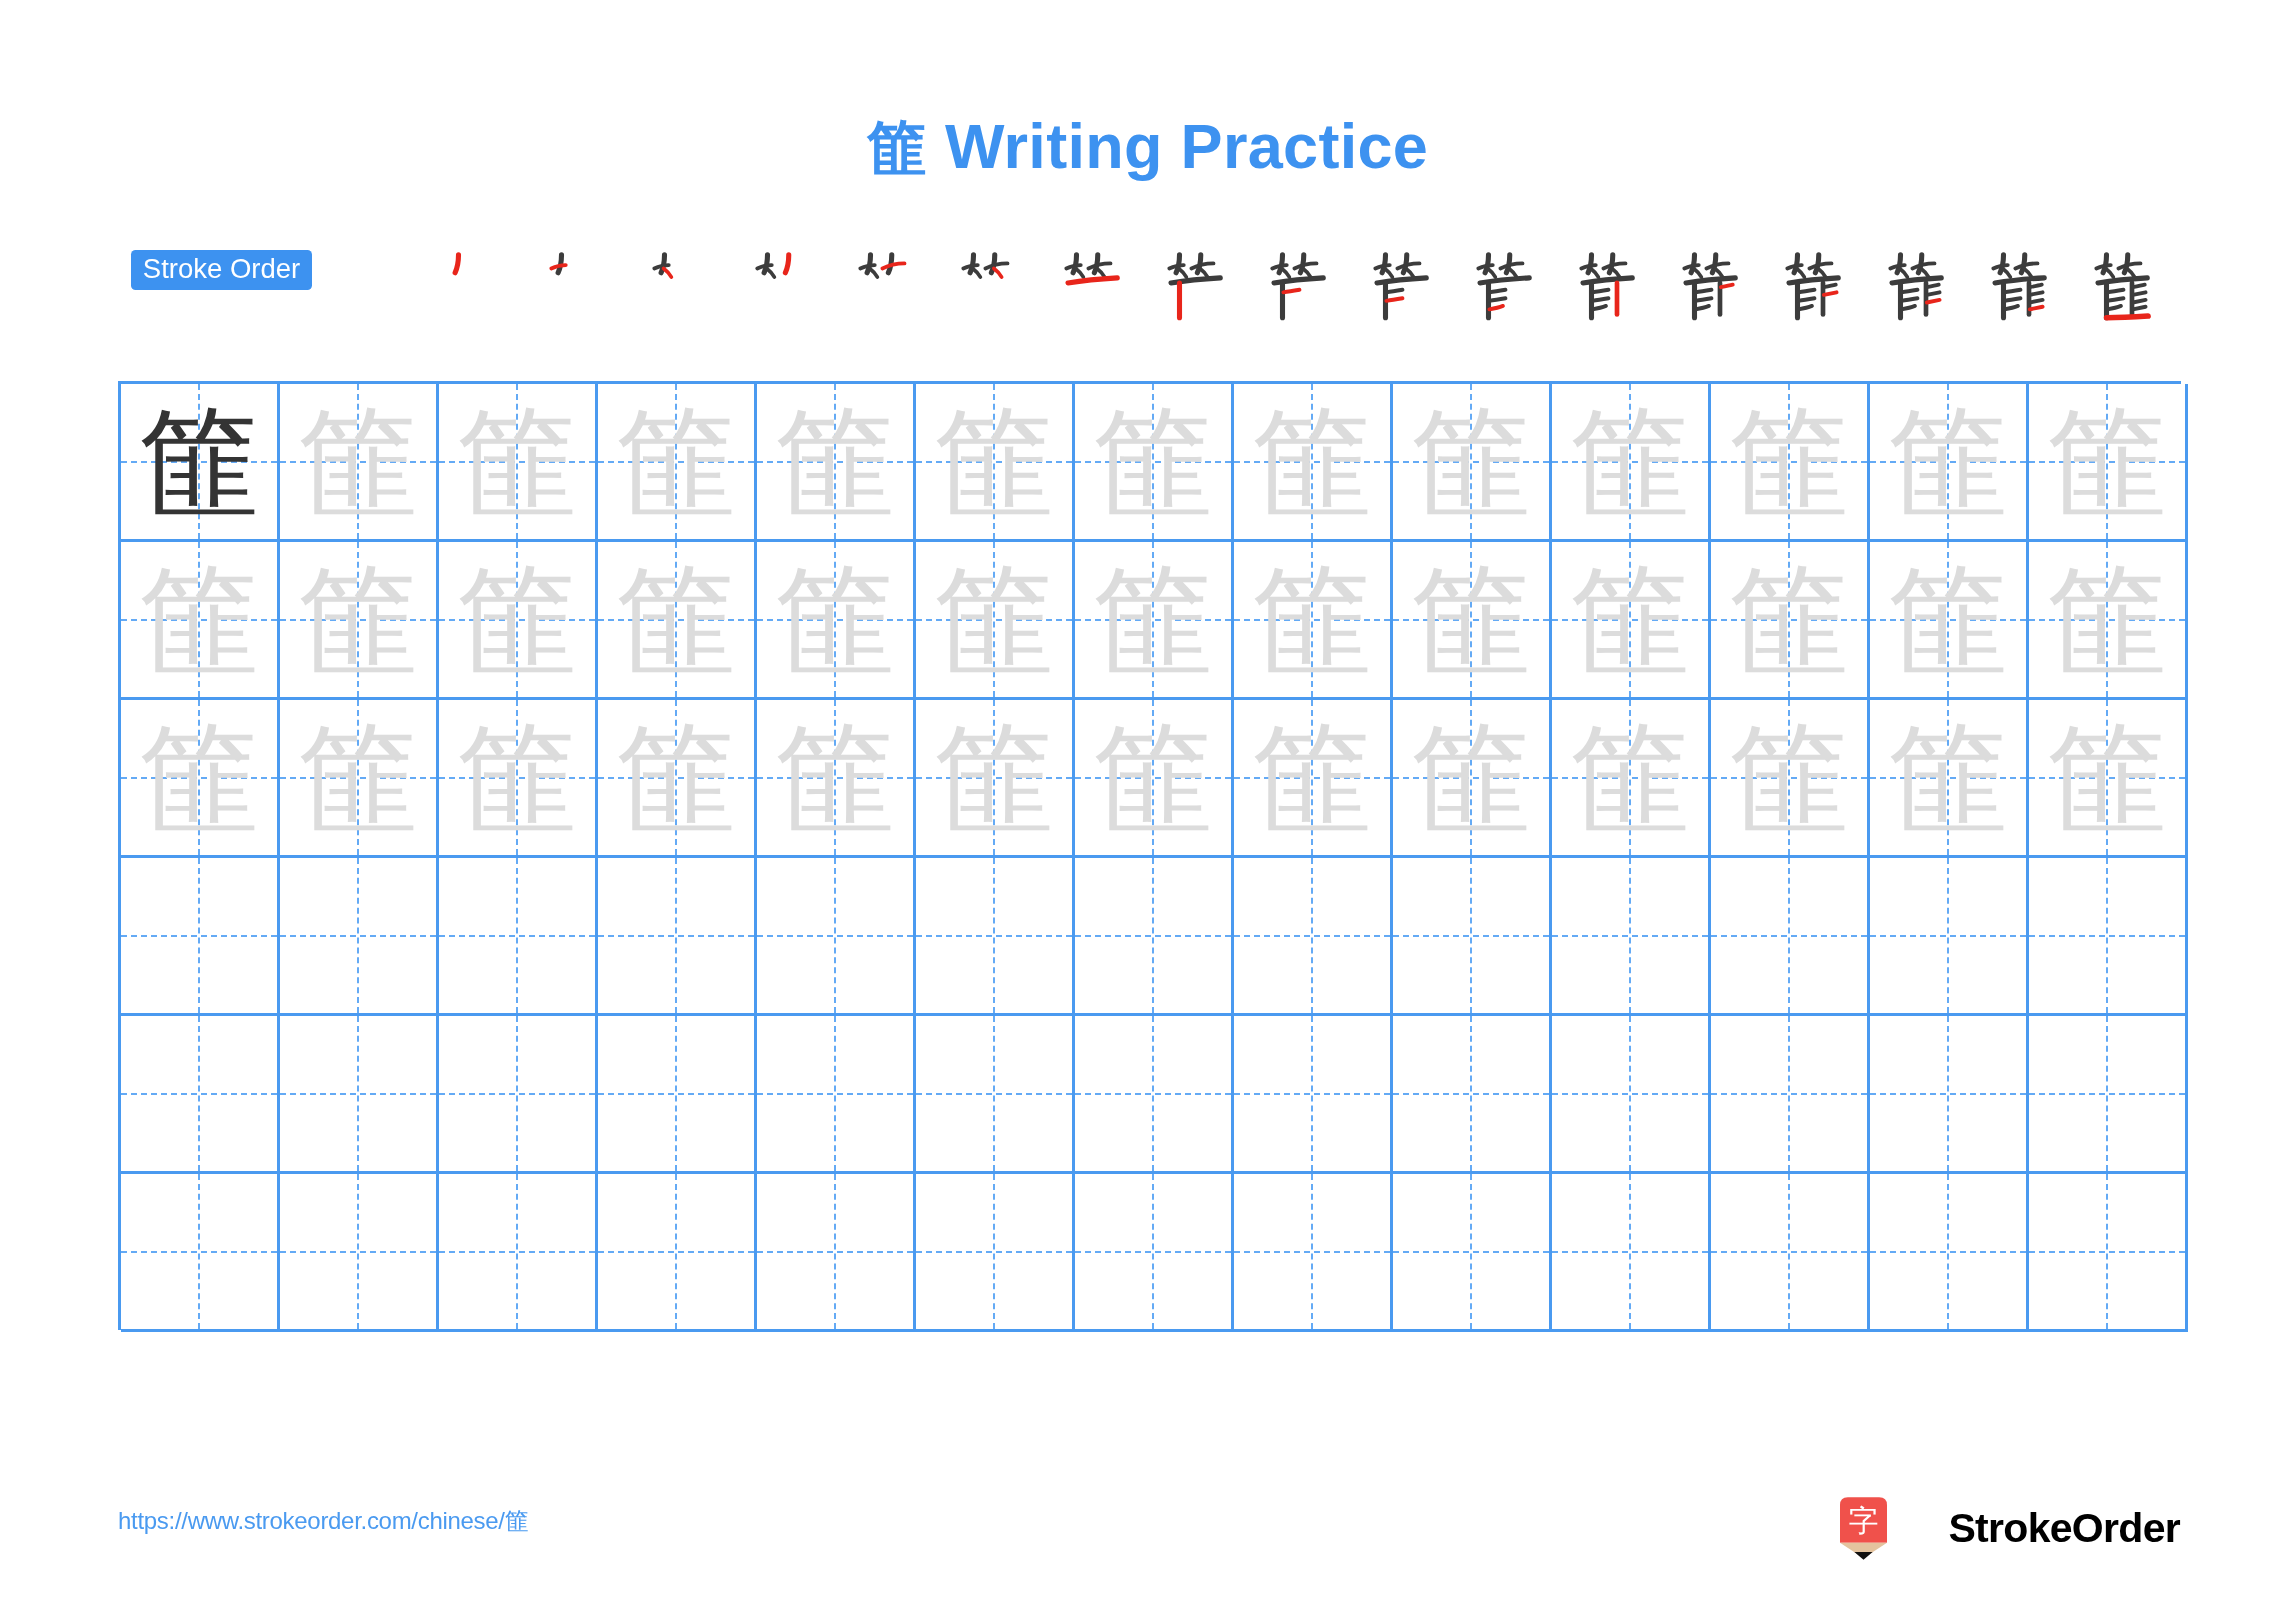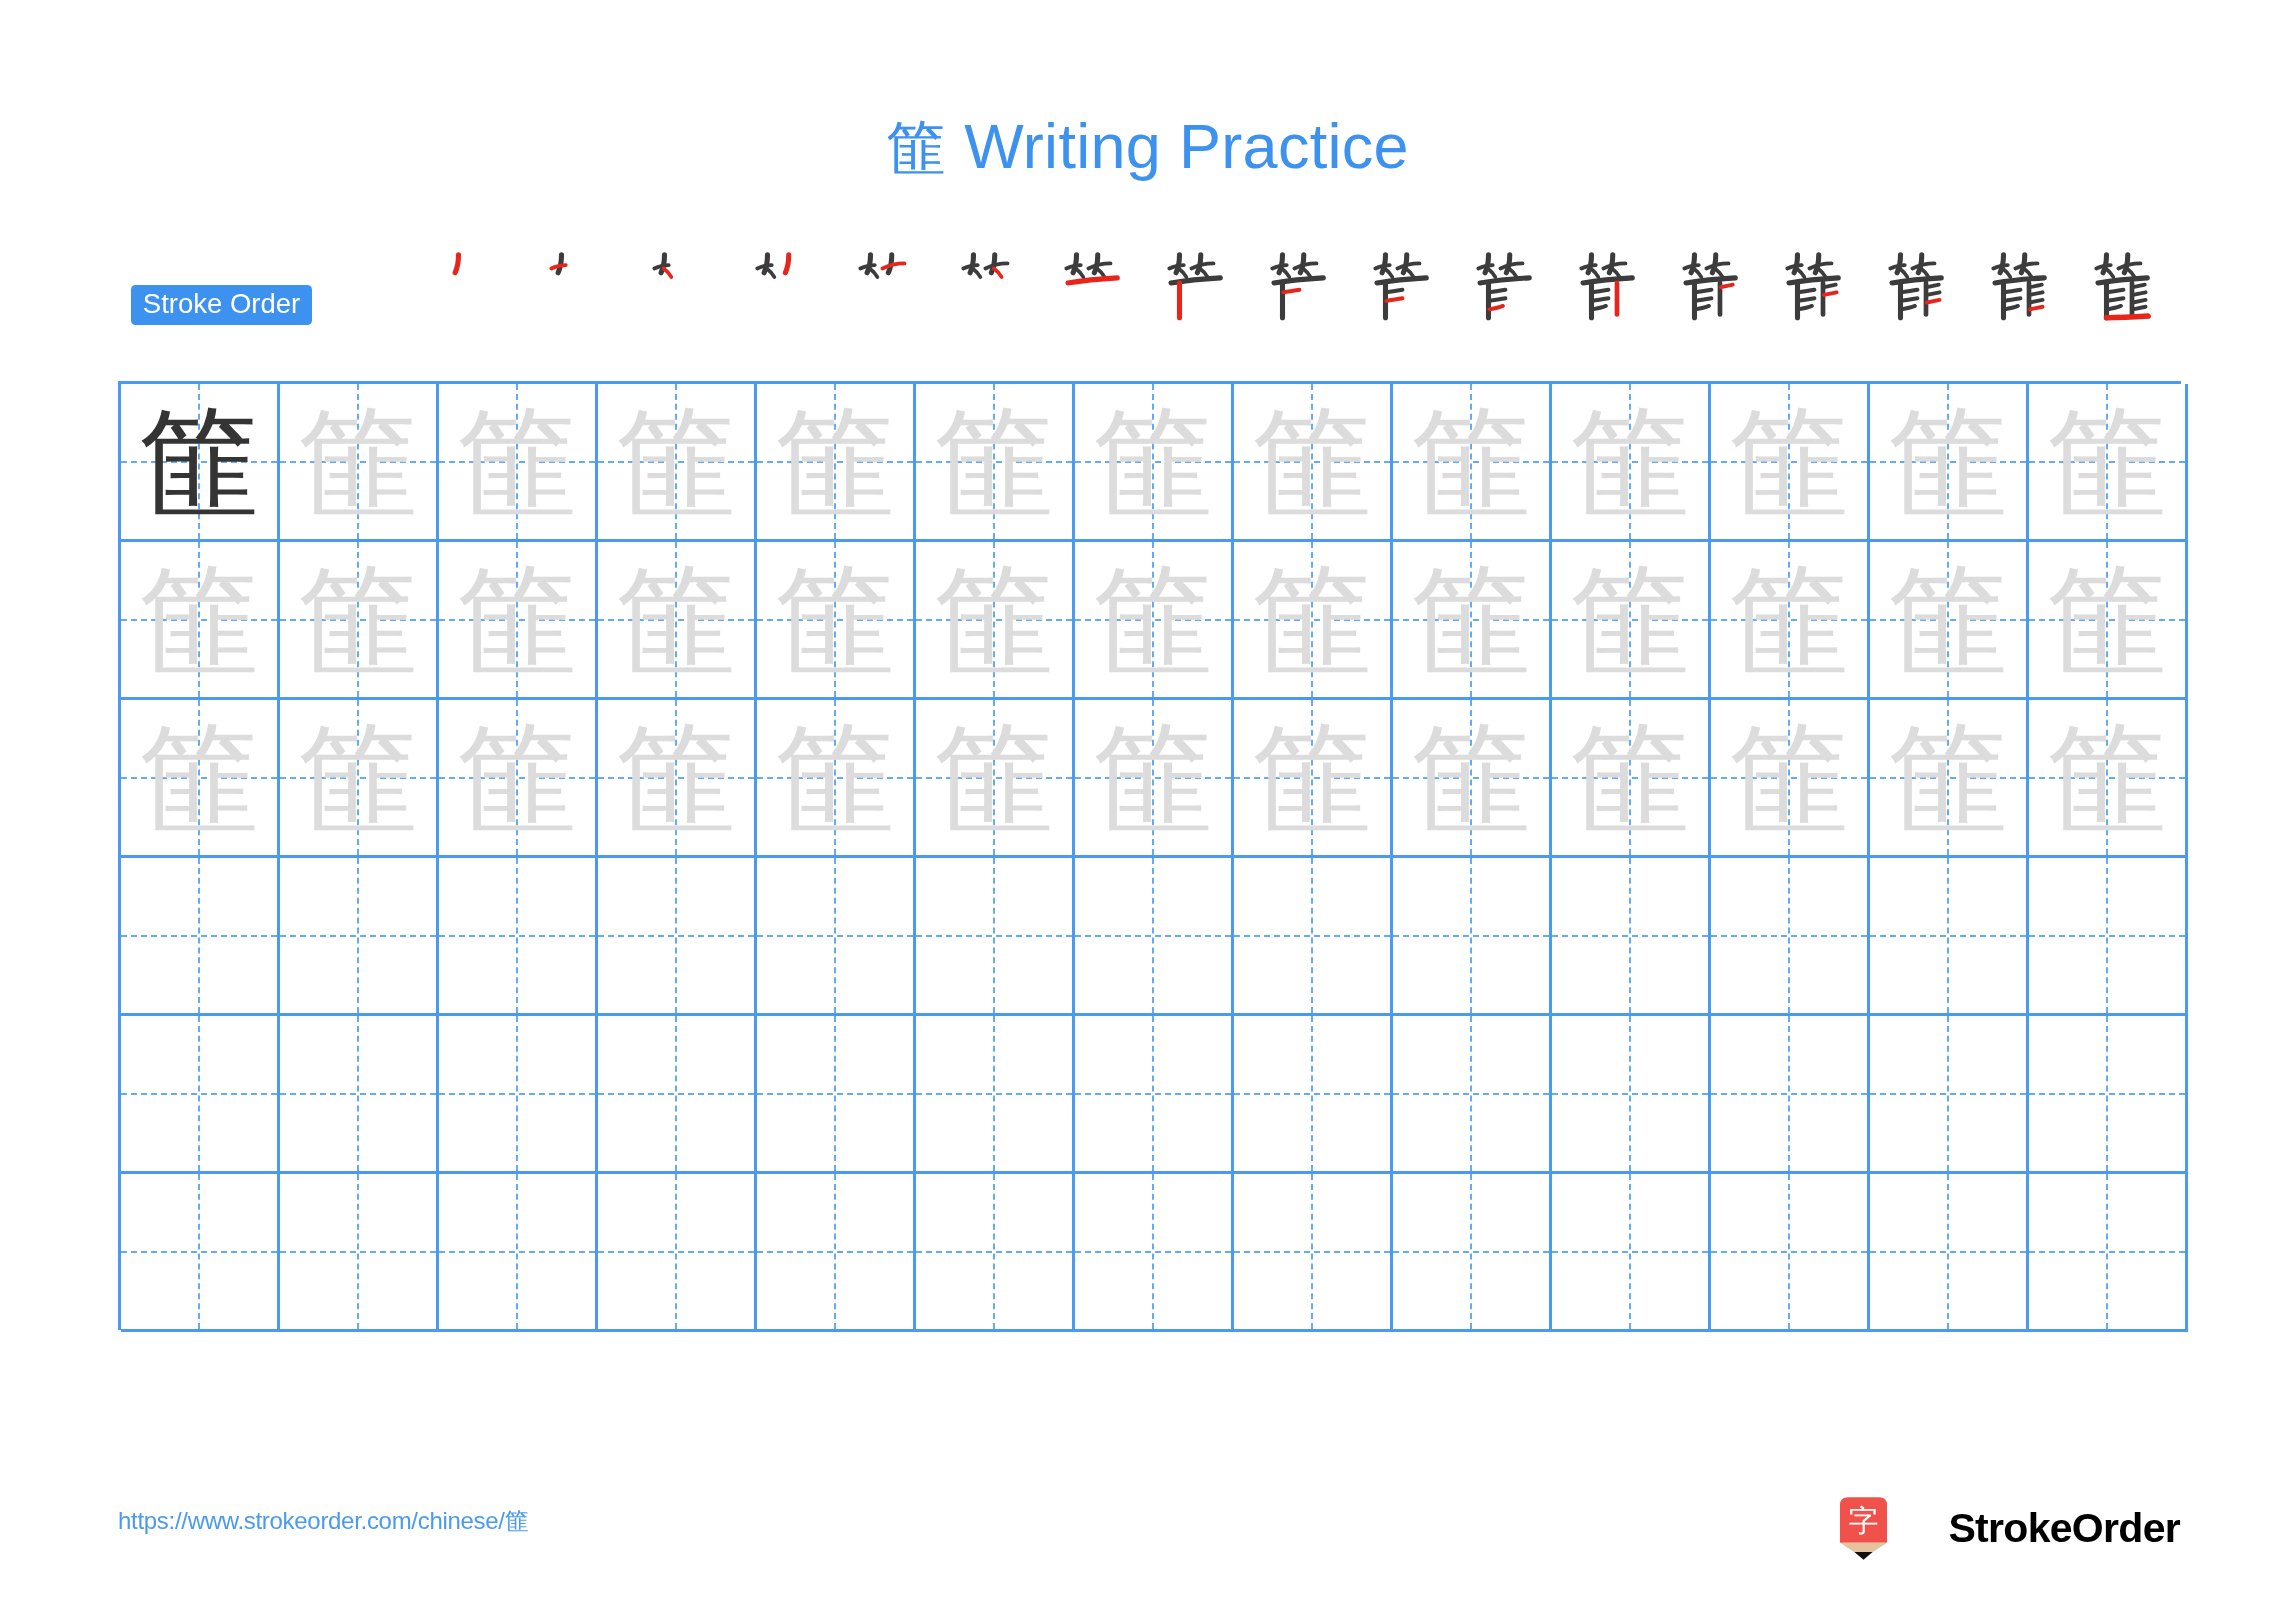--- a/index.html
+++ b/index.html
@@ -16,21 +16,21 @@
   }
 
   
   .page-title {
     position: absolute;
     top: 110px;
     left: 0;
     width: 2295px;
     text-align: center;
     font-size: 63px;
-    font-weight: 400;
+    font-weight: 700;
     color: #3d92f0;
     letter-spacing: 0.3px;
     white-space: nowrap;
     line-height: 1.15;
   }
   .page-title .title-char {
     font-family: "DejaVu Sans", sans-serif;
     font-size: 60px;
   }
 
@@ -47,21 +47,20 @@
     left: 13px;
     top: 6.5px;
     background: #3d92f0;
     color: #ffffff;
     font-size: 27.5px;
     font-weight: 400;
     padding: 5.2px 11.8px 7.9px 11.8px;
     border-radius: 4.6px;
     line-height: 1.0;
     white-space: nowrap;
-    margin-top: 35px;
   }
   .stroke-list {
     position: absolute;
     left: 306px;
     top: 0;
     width: 1756px;
     height: 85px;
     display: flex;
     flex-direction: row;
     align-items: flex-start;

